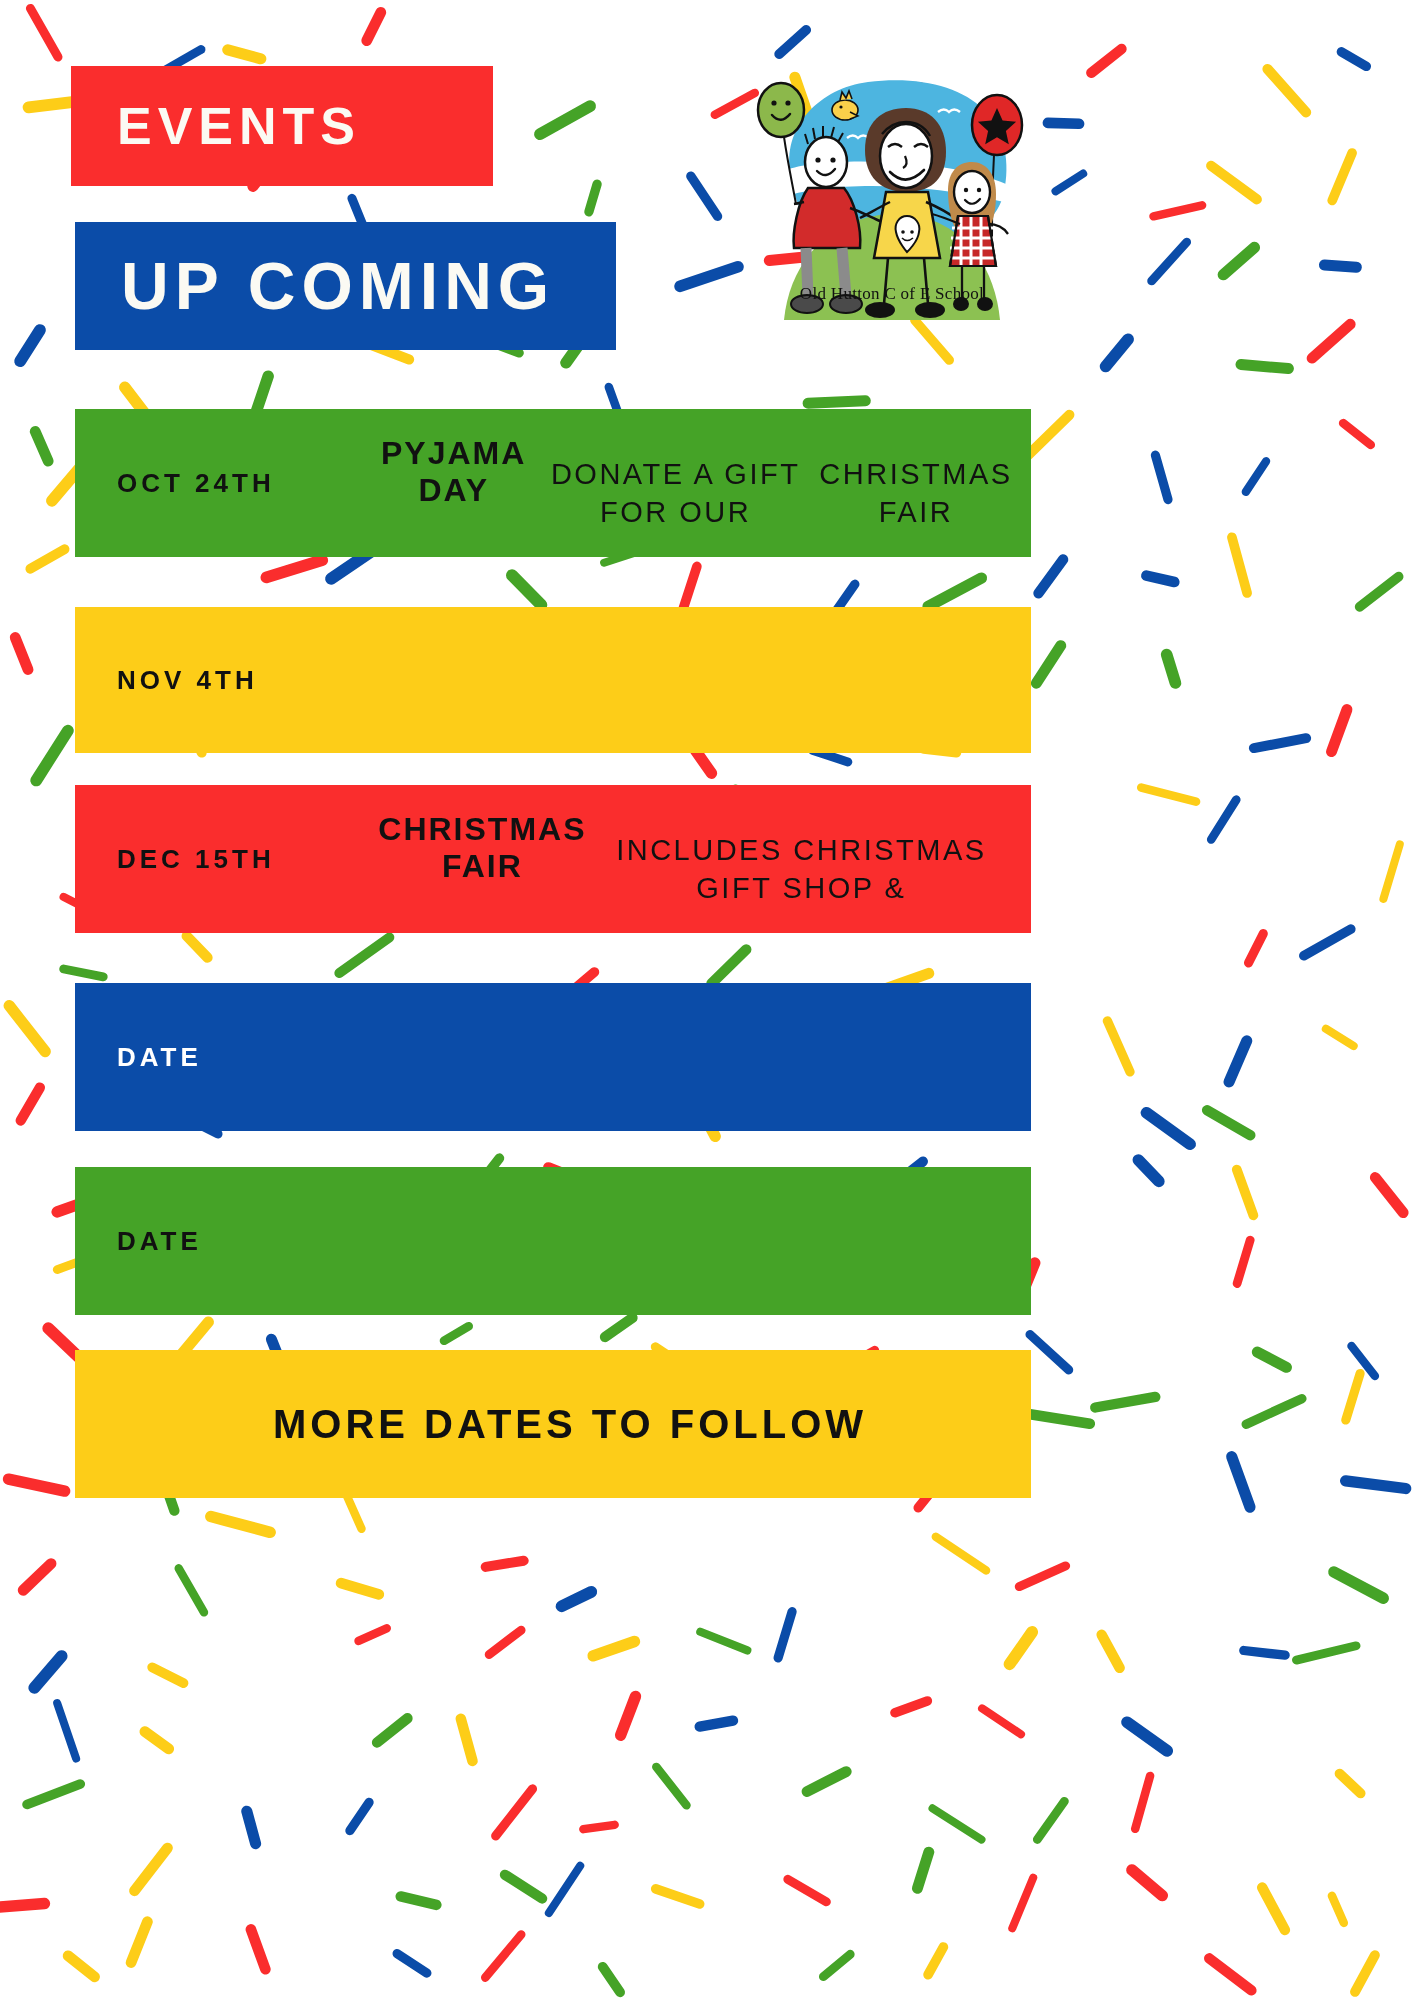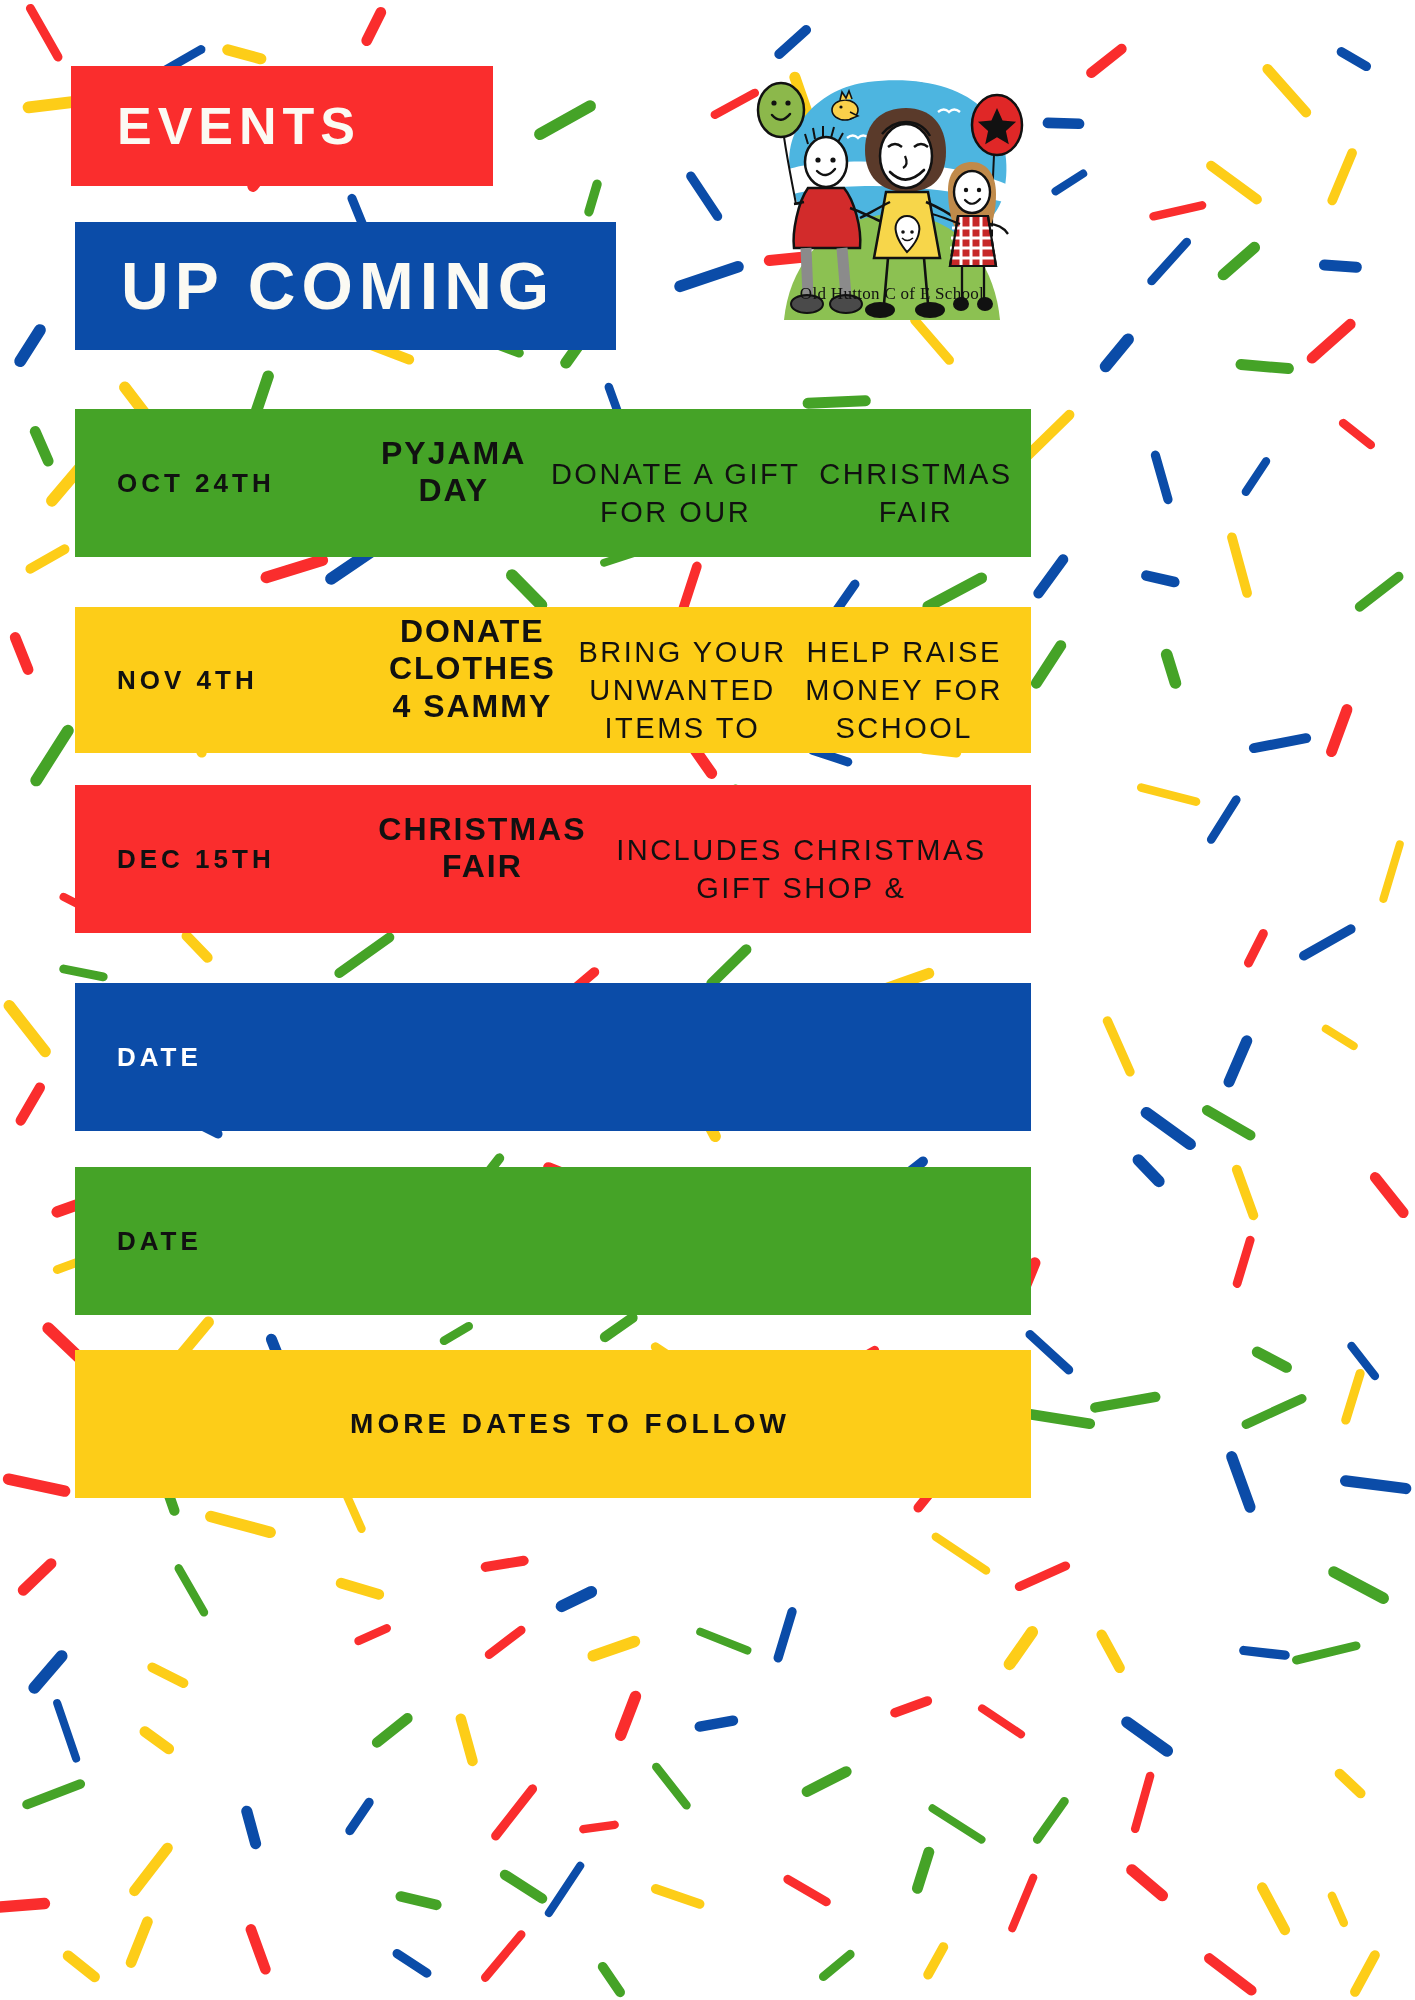--- a/index.html
+++ b/index.html
@@ -53,21 +53,21 @@
   .bar-sub{font-size:29px;font-weight:500;letter-spacing:2.5px;color:#111;line-height:1.32;margin-top:20px;}
   .bar-white .bar-date{color:#ffffff;}
 
   #bar-1{top:409px;height:148px;background:#45a327;}
   #bar-2{top:607px;height:146px;background:#fdcd18;}
   #bar-3{top:785px;height:148px;background:#fa2d2d;}
   #bar-4{top:983px;height:148px;background:#0b4ca8;}
   #bar-5{top:1167px;height:148px;background:#45a327;}
   #bar-6{top:1350px;height:148px;background:#fdcd18;justify-content:center;}
   #bar-6 .bar-footer{
-    width:100%;text-align:center;font-size:28px;font-weight:800;
+    width:100%;text-align:center;font-size:40px;font-weight:800;
     letter-spacing:4px;color:#111;padding-left:34px;
   }
 </style>
 </head>
 <body>
 
 <svg id="confetti" width="1415" height="2000" viewBox="0 0 1415 2000">
     <line x1="30.4" y1="8.4" x2="58.0" y2="57.0" stroke="#fa2d2d" stroke-width="9.0" stroke-linecap="round"></line>
     <line x1="161.0" y1="72.5" x2="201.0" y2="49.5" stroke="#0b4ca8" stroke-width="8.9" stroke-linecap="round"></line>
     <line x1="227.8" y1="49.8" x2="260.8" y2="58.8" stroke="#fdcd18" stroke-width="11.1" stroke-linecap="round"></line>
@@ -411,25 +411,20 @@
     <div class="bar-date">OCT 24TH</div>
     <div class="bar-body">
       <div class="bar-title">PYJAMA DAY</div>
       <div class="bar-sub">DONATE A GIFT FOR OUR</div>
       <div class="bar-sub">CHRISTMAS FAIR</div>
     </div>
   </div>
 
   <div class="event-bar" id="bar-2">
     <div class="bar-date">NOV 4TH</div>
-    <div class="bar-body">
-      <div class="bar-title">DONATE CLOTHES 4 SAMMY</div>
-      <div class="bar-sub">BRING YOUR UNWANTED ITEMS TO</div>
-      <div class="bar-sub">HELP RAISE MONEY FOR SCHOOL</div>
-    </div>
   </div>
 
   <div class="event-bar" id="bar-3">
     <div class="bar-date">DEC 15TH</div>
     <div class="bar-body">
       <div class="bar-title">CHRISTMAS FAIR</div>
       <div class="bar-sub">INCLUDES CHRISTMAS GIFT SHOP &amp;</div>
     </div>
   </div>
 

